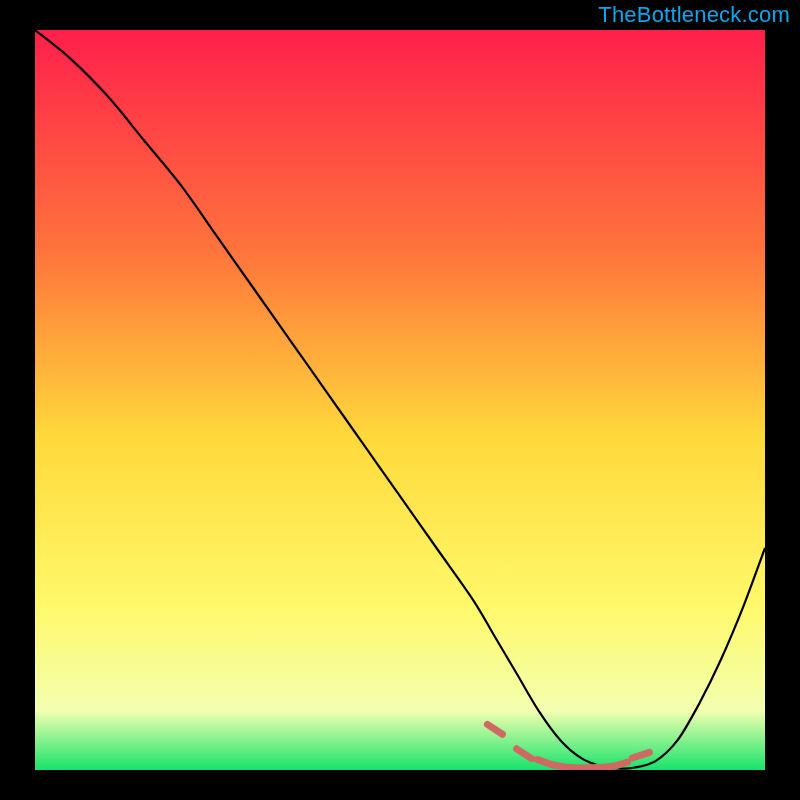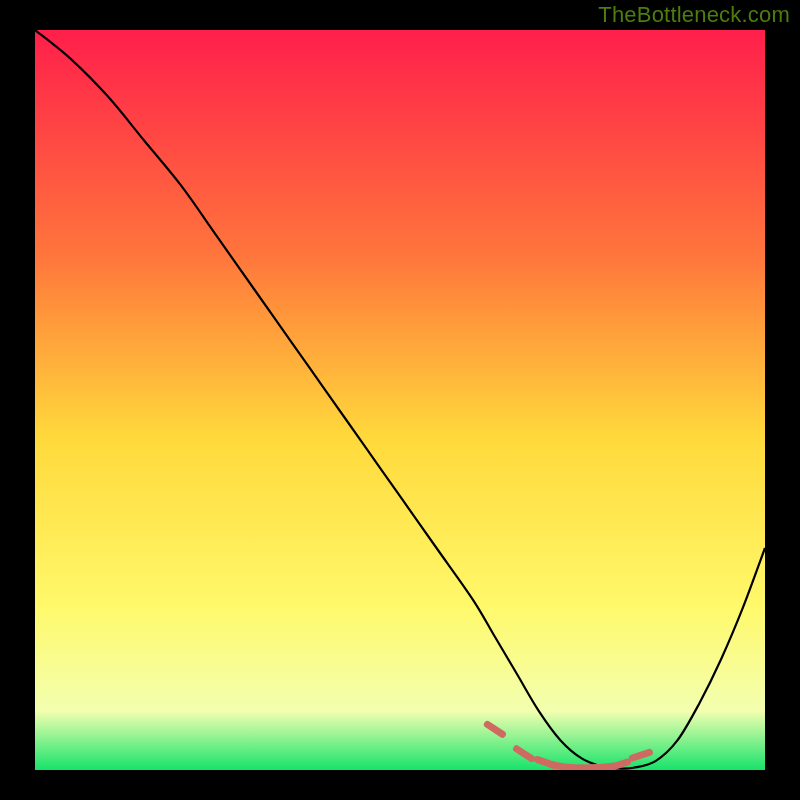--- a/index.html
+++ b/index.html
@@ -16,21 +16,21 @@
     left: 0;
     top: 0;
     width: 800px;
     height: 800px;
     background: #000;
   }
   .watermark {
     position: absolute;
     top: 2px;
     right: 10px;
-    color: #4d7c0f;
+    color: #0ea5e9;
     font-size: 22px;
     font-weight: 500;
     letter-spacing: 0.2px;
   }
   .plot {
     position: absolute;
     left: 35px;
     top: 30px;
     width: 730px;
     height: 740px;

